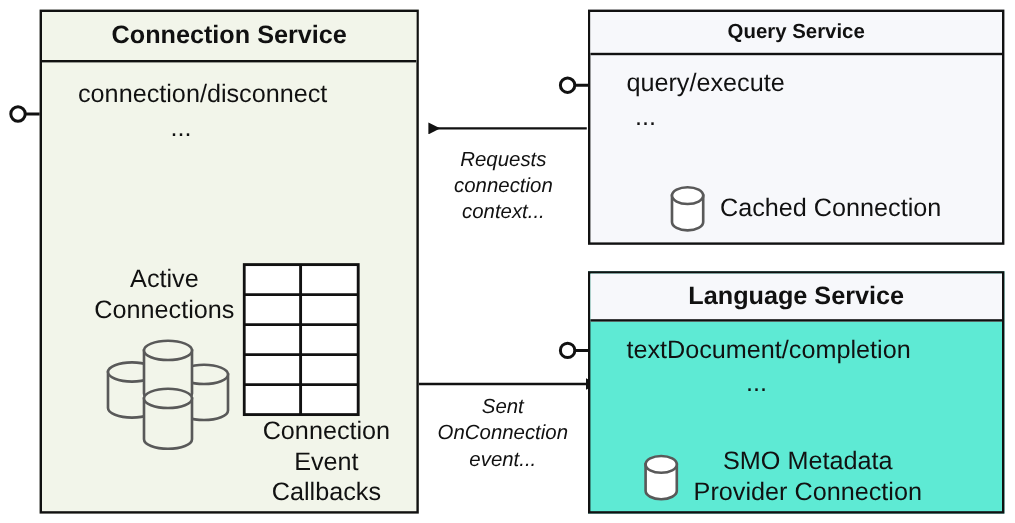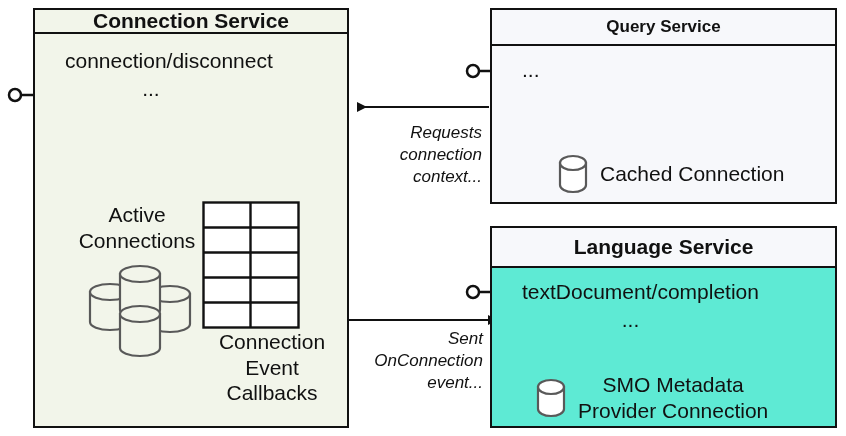--- a/index.html
+++ b/index.html
@@ -48,21 +48,21 @@
 
   
   #connection-service {
     left: 33px;
     top: 8px;
     width: 316px;
     height: 420px;
     background: #f2f5ea;
   }
   #connection-service .component-header {
-    height: 24px;
+    height: 42px;
     font-size: 21px;
     background: #f2f5ea;
   }
 
   
   #query-service {
     left: 490px;
     top: 8px;
     width: 347px;
     height: 196px;
@@ -129,21 +129,21 @@
   #ls-smo    { left: 44px;  top: 104px; }
   #ls-smo .artifact-text { text-align: center; }
 
   
   .edge-label {
     position: absolute;
     font-style: italic;
     font-size: 17px;
     line-height: 1.30;
     color: #111111;
-    text-align: right;
+    text-align: center;
   }
   #label-requests { left: 357px; top: 122px; width: 125px; }
   #label-sent     { left: 355px; top: 328px; width: 128px; }
 
   .svg-layer {
     position: absolute;
     left: 0; top: 0;
     width: 846px;
     height: 436px;
     pointer-events: none;
@@ -241,20 +241,21 @@
       </div>
 
     </div>
   </div>
 
   <div class="component" id="query-service">
     <div class="component-header">Query Service</div>
     <div class="component-body">
 
       <div class="ops" id="qs-ops">
+        <div>query/execute</div>
         <span class="ellipsis">...</span>
       </div>
 
       <div class="inline-artifact" id="qs-cached">
         <svg style="width:30px; height:40px;" viewBox="0 0 30 40" xmlns="http://www.w3.org/2000/svg">
           <g fill="#ffffff" stroke="#595959" stroke-width="2.2">
             <path d="M2 9 L2 31 a13 7 0 0 0 26 0 L28 9 z"></path>
             <ellipse cx="15" cy="9" rx="13" ry="7"></ellipse>
           </g>
         </svg>

